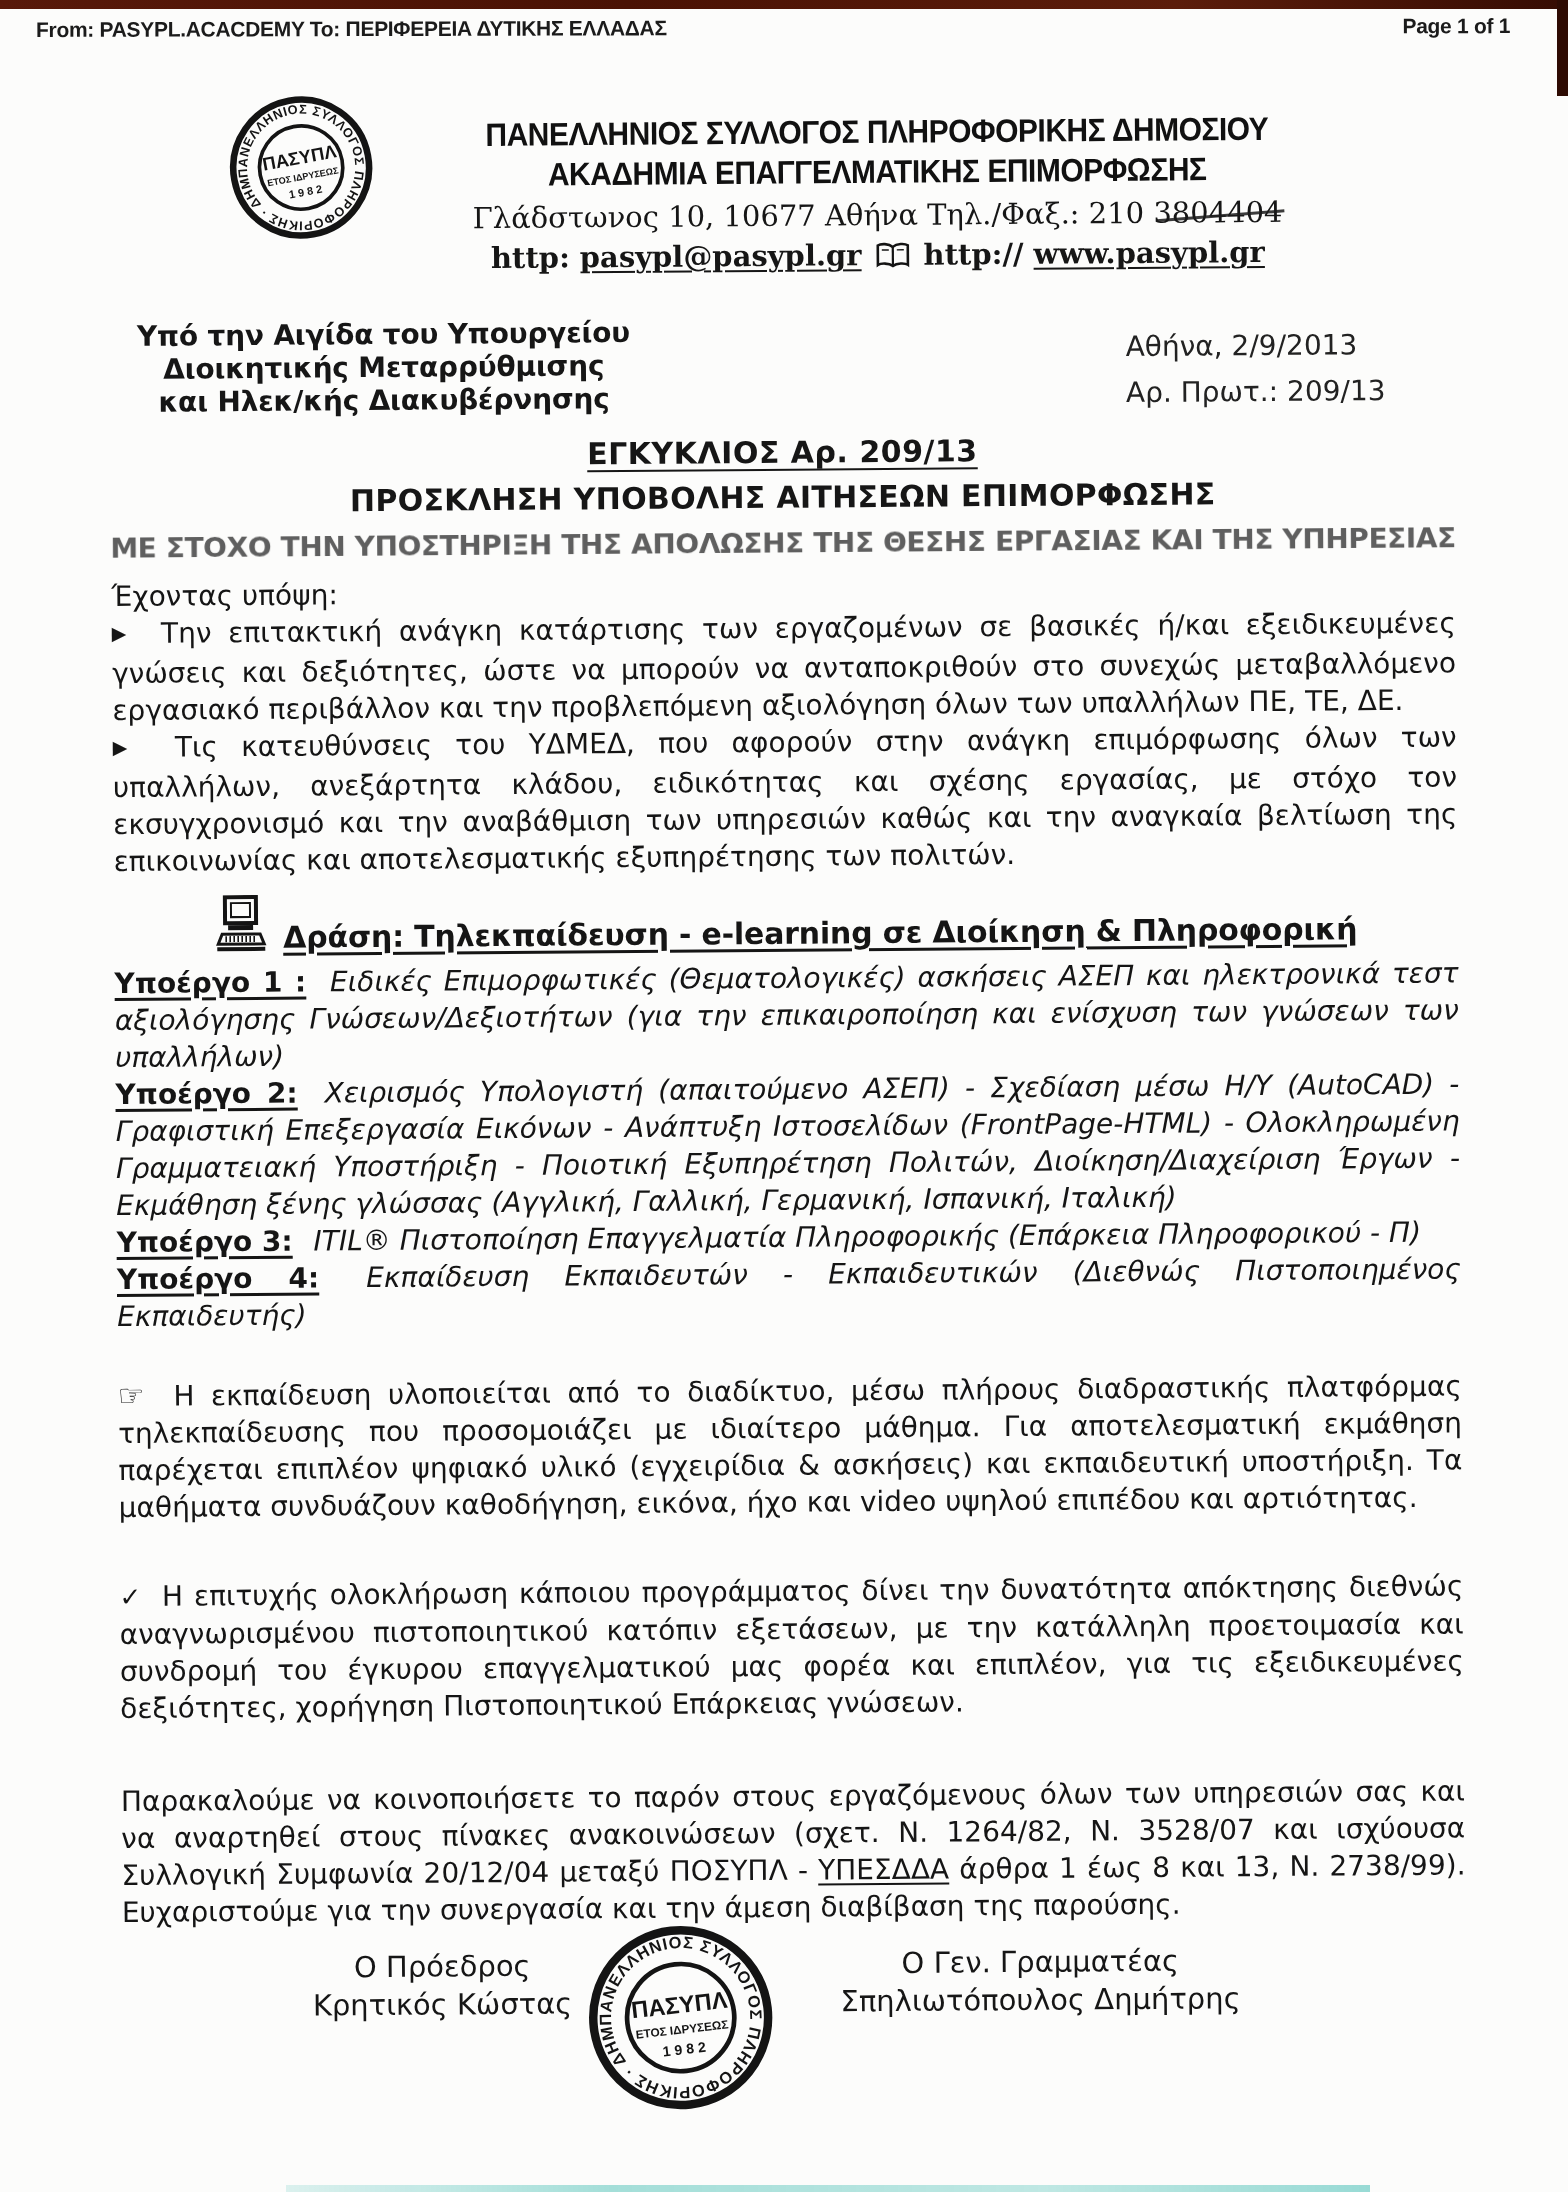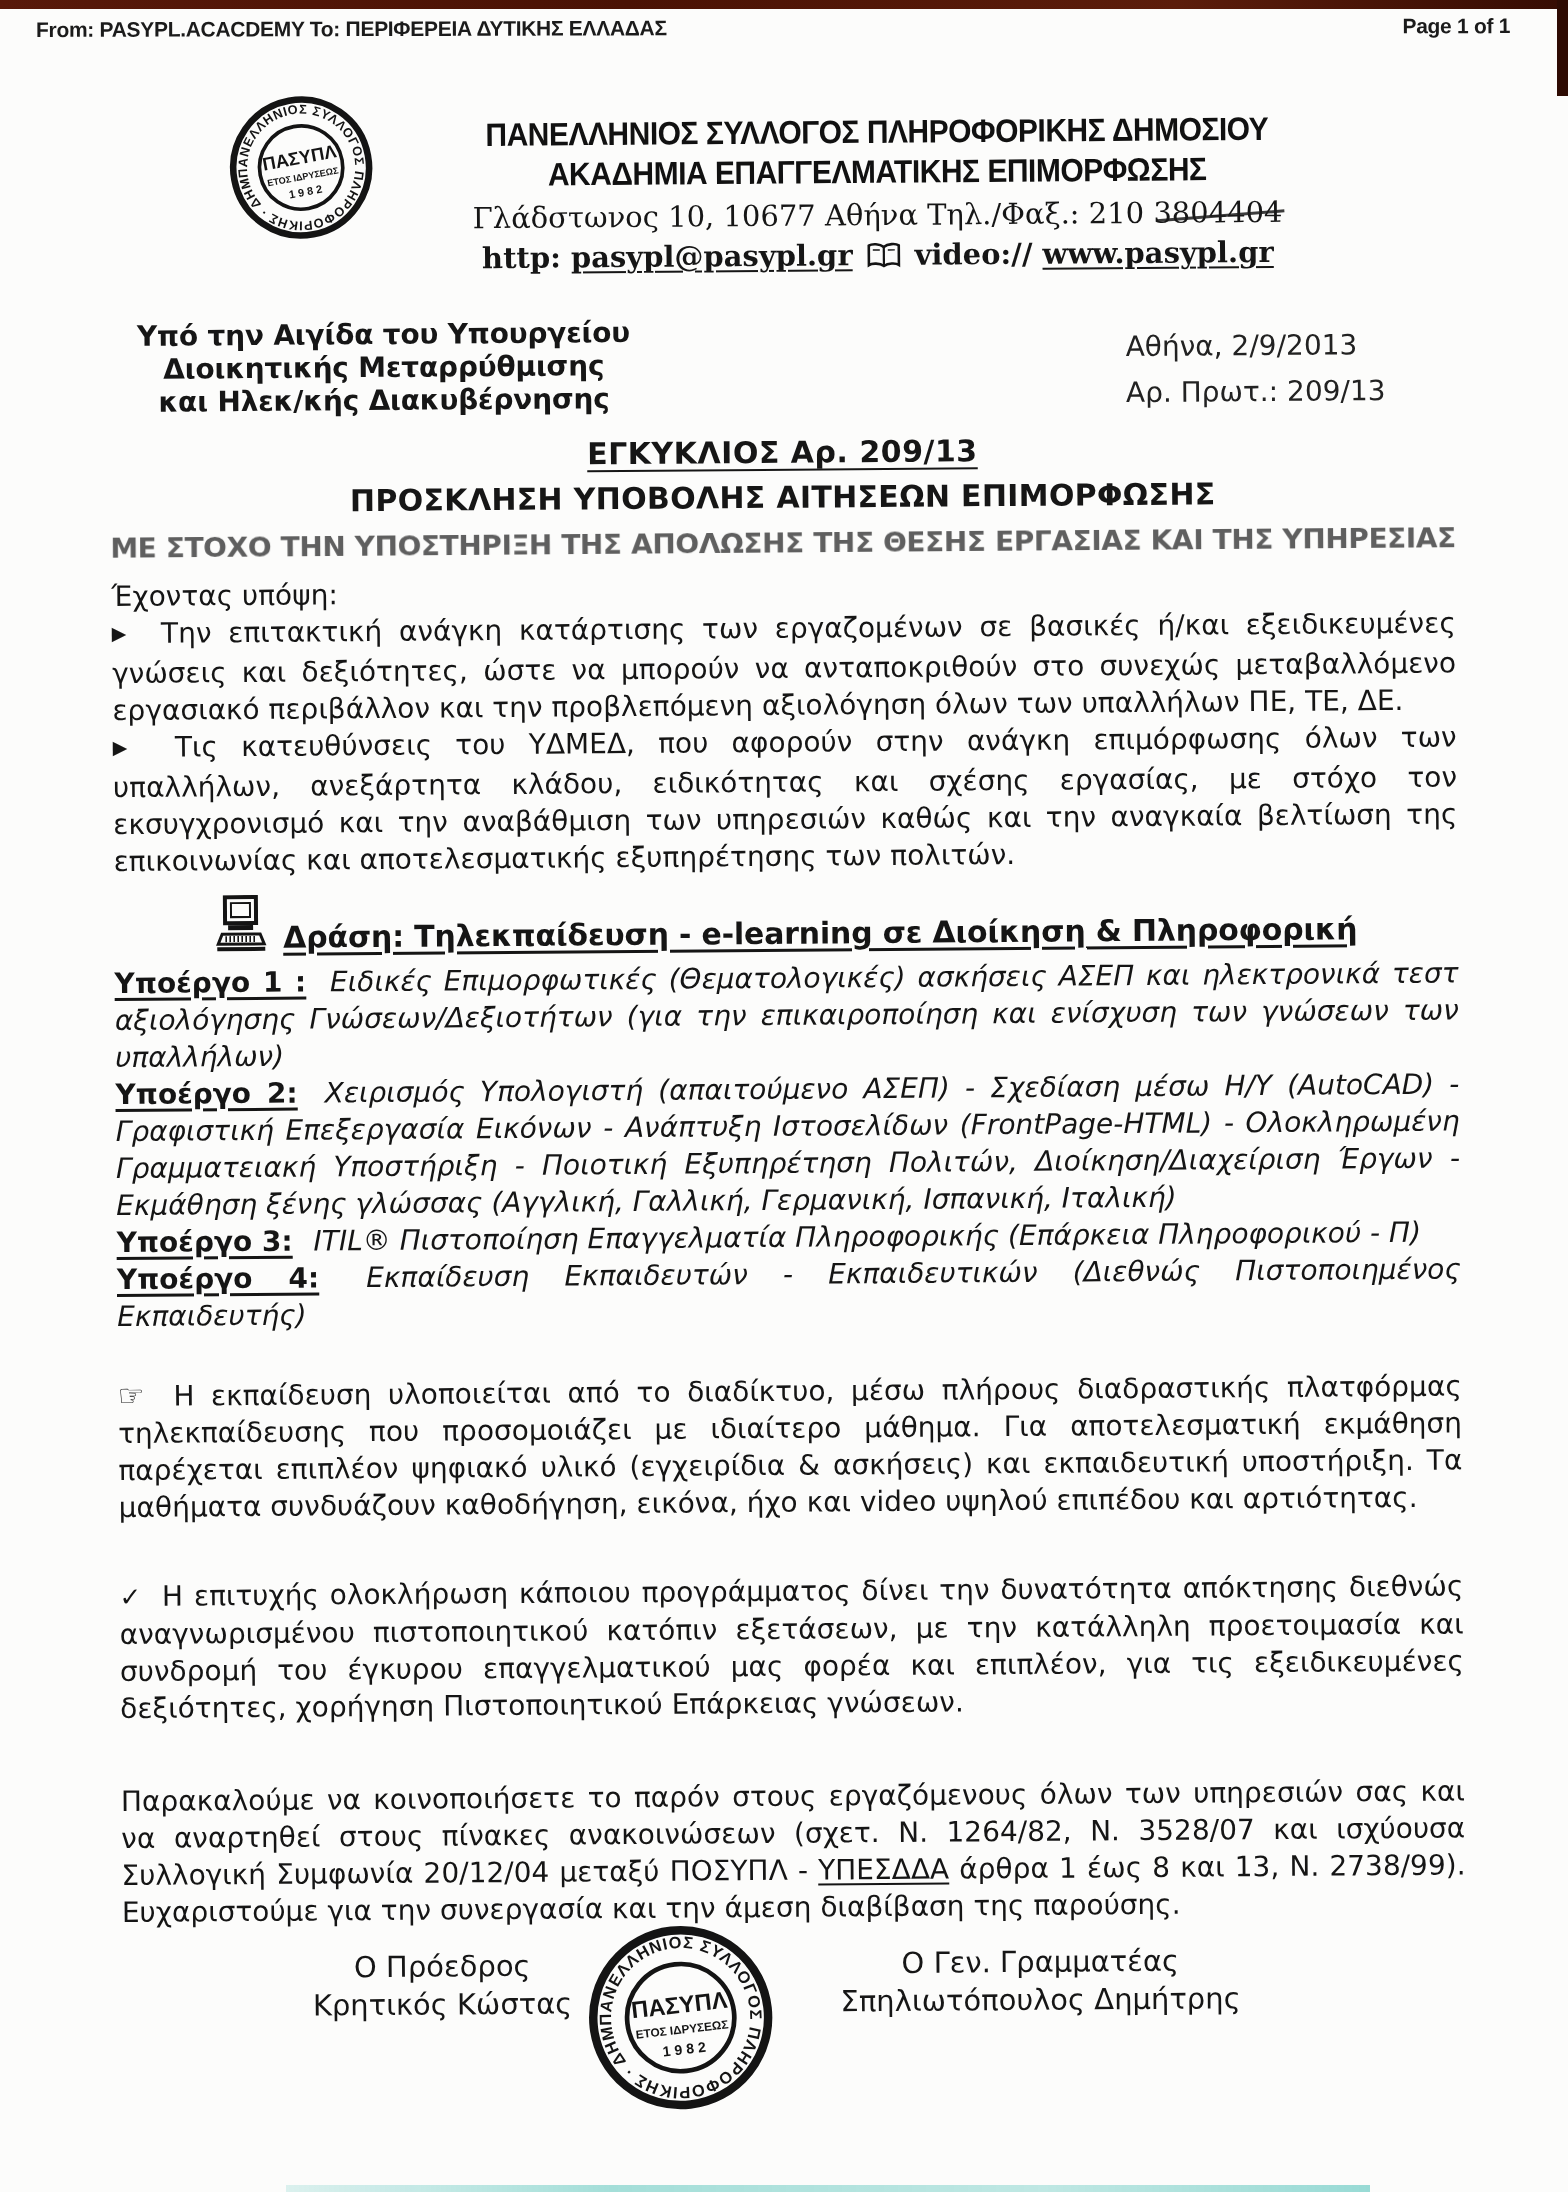--- a/index.html
+++ b/index.html
@@ -114,21 +114,21 @@
           <span>http:</span>
           <span class="u">pasypl@pasypl.gr</span>
           <span class="book-icon">
             <svg width="34" height="27" viewBox="0 0 34 27">
               <path d="M17 5 C13 1.5, 5 1.5, 2 3.5 V23 C5 21, 13 21, 17 24 C21 21, 29 21, 32 23 V3.5 C29 1.5, 21 1.5, 17 5 Z" fill="none" stroke="#141414" stroke-width="2.6"></path>
               <line x1="17" y1="5" x2="17" y2="24" stroke="#141414" stroke-width="2.2"></line>
               <line x1="6" y1="8" x2="13" y2="8" stroke="#141414" stroke-width="1.4"></line>
               <line x1="21" y1="8" x2="28" y2="8" stroke="#141414" stroke-width="1.4"></line>
             </svg>
           </span>
-          <span>video://</span>
+          <span>http://</span>
           <span class="u">www.pasypl.gr</span>
         </div>
       </div>
     </div>
 
     <div class="auspices">
       <div>Υπό την Αιγίδα του Υπουργείου</div>
       <div>Διοικητικής Μεταρρύθμισης</div>
       <div>και Ηλεκ/κής Διακυβέρνησης</div>
     </div>

